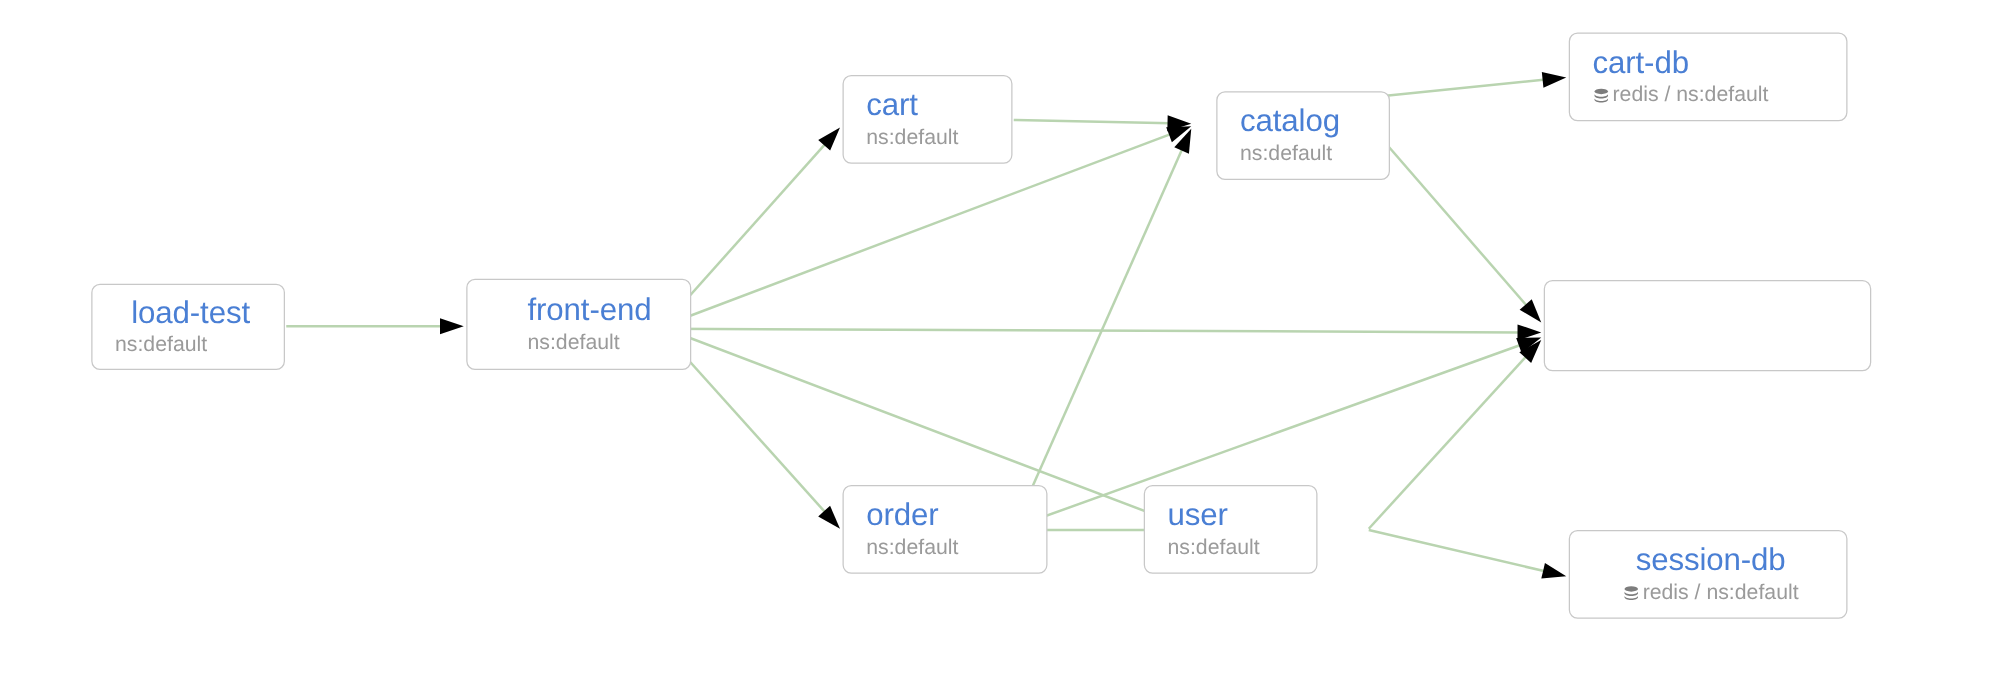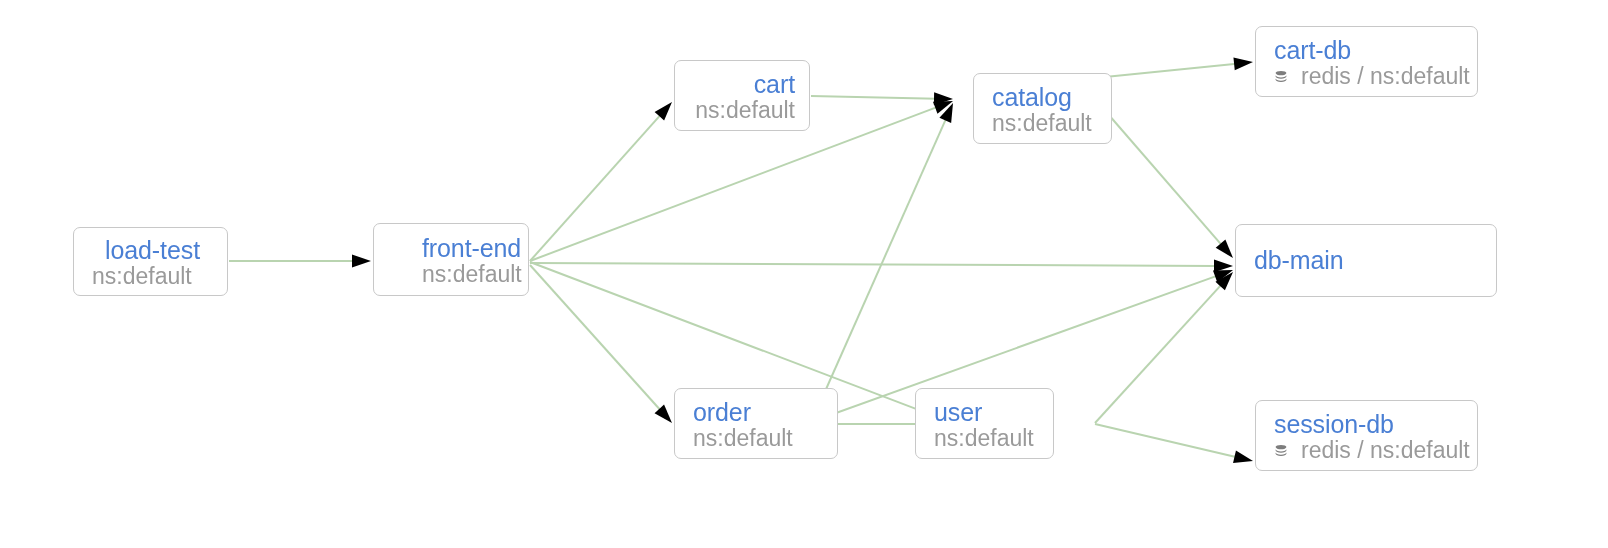--- a/index.html
+++ b/index.html
@@ -40,26 +40,26 @@
   }
   .node-title {
     color: #4a7fd4;
     font-size: 25px;
     line-height: 30px;
     white-space: nowrap;
     letter-spacing: -0.1px;
   }
   .node-sub {
     color: #9a9a9a;
-    font-size: 23px;
+    font-size: 17px;
     line-height: 22px;
     white-space: nowrap;
     display: flex;
     align-items: center;
-    gap: 13px;
+    gap: 2px;
   }
   .db-icon {
     display: inline-block;
     width: 14px;
     height: 15px;
     flex: none;
     position: relative;
     top: 1px;
   }
   .db-icon svg { display: block; }
@@ -127,28 +127,28 @@
       </g>
     </svg>
   <div id="node-layer">
       <div class="node" style="left: 73px; top: 227px; width: 155px; height: 69px; text-align: center;">
     <div class="node-title">load-test</div>
     <div class="node-sub">
 
       <span class="sub-text">ns:default</span>
     </div>
   </div>
-      <div class="node" style="left: 373px; top: 223px; width: 156px; height: 73px; padding-left: 48px;">
+      <div class="node" style="left: 373px; top: 223px; width: 180px; height: 73px; padding-left: 48px;">
     <div class="node-title">front-end</div>
     <div class="node-sub">
 
       <span class="sub-text">ns:default</span>
     </div>
   </div>
-      <div class="node" style="left: 674px; top: 60px; width: 136px; height: 71px; align-items: flex-end;">
+      <div class="node" style="left: 674px; top: 60px; width: 136px; height: 71px;">
     <div class="node-title">cart</div>
     <div class="node-sub">
 
       <span class="sub-text">ns:default</span>
     </div>
   </div>
       <div class="node" style="left: 973px; top: 60px; width: 139px; height: 71px; margin-top: 13px;">
     <div class="node-title">catalog</div>
     <div class="node-sub">
 
@@ -176,23 +176,22 @@
         <svg width="14" height="15" viewBox="0 0 14 15">
           <ellipse cx="7" cy="3.1" rx="5.4" ry="2.2" fill="#7d7d7d"></ellipse>
           <path d="M1.6 5.2 C1.6 6.4 4.0 7.4 7 7.4 C10 7.4 12.4 6.4 12.4 5.2 L12.4 6.5 C12.4 7.7 10 8.7 7 8.7 C4 8.7 1.6 7.7 1.6 6.5 Z" fill="#7d7d7d"></path>
           <path d="M1.6 8.5 C1.6 9.7 4.0 10.7 7 10.7 C10 10.7 12.4 9.7 12.4 8.5 L12.4 9.8 C12.4 11.0 10 12.0 7 12.0 C4 12.0 1.6 11.0 1.6 9.8 Z" fill="#7d7d7d"></path>
         </svg>
       </span>
       <span class="sub-text">redis / ns:default</span>
     </div>
   </div>
       <div class="node" style="left: 1235px; top: 224px; width: 262px; height: 73px;">
-    <div class="node-title">db-main</div>
-  </div>
-      <div class="node" style="left: 1255px; top: 400px; width: 223px; height: 71px;">
+  </div>
+      <div class="node" style="left: 1255px; top: 424px; width: 223px; height: 71px; align-items: center;">
     <div class="node-title">session-db</div>
     <div class="node-sub">
       <span class="db-icon">
         <svg width="14" height="15" viewBox="0 0 14 15">
           <ellipse cx="7" cy="3.1" rx="5.4" ry="2.2" fill="#7d7d7d"></ellipse>
           <path d="M1.6 5.2 C1.6 6.4 4.0 7.4 7 7.4 C10 7.4 12.4 6.4 12.4 5.2 L12.4 6.5 C12.4 7.7 10 8.7 7 8.7 C4 8.7 1.6 7.7 1.6 6.5 Z" fill="#7d7d7d"></path>
           <path d="M1.6 8.5 C1.6 9.7 4.0 10.7 7 10.7 C10 10.7 12.4 9.7 12.4 8.5 L12.4 9.8 C12.4 11.0 10 12.0 7 12.0 C4 12.0 1.6 11.0 1.6 9.8 Z" fill="#7d7d7d"></path>
         </svg>
       </span>
       <span class="sub-text">redis / ns:default</span>

